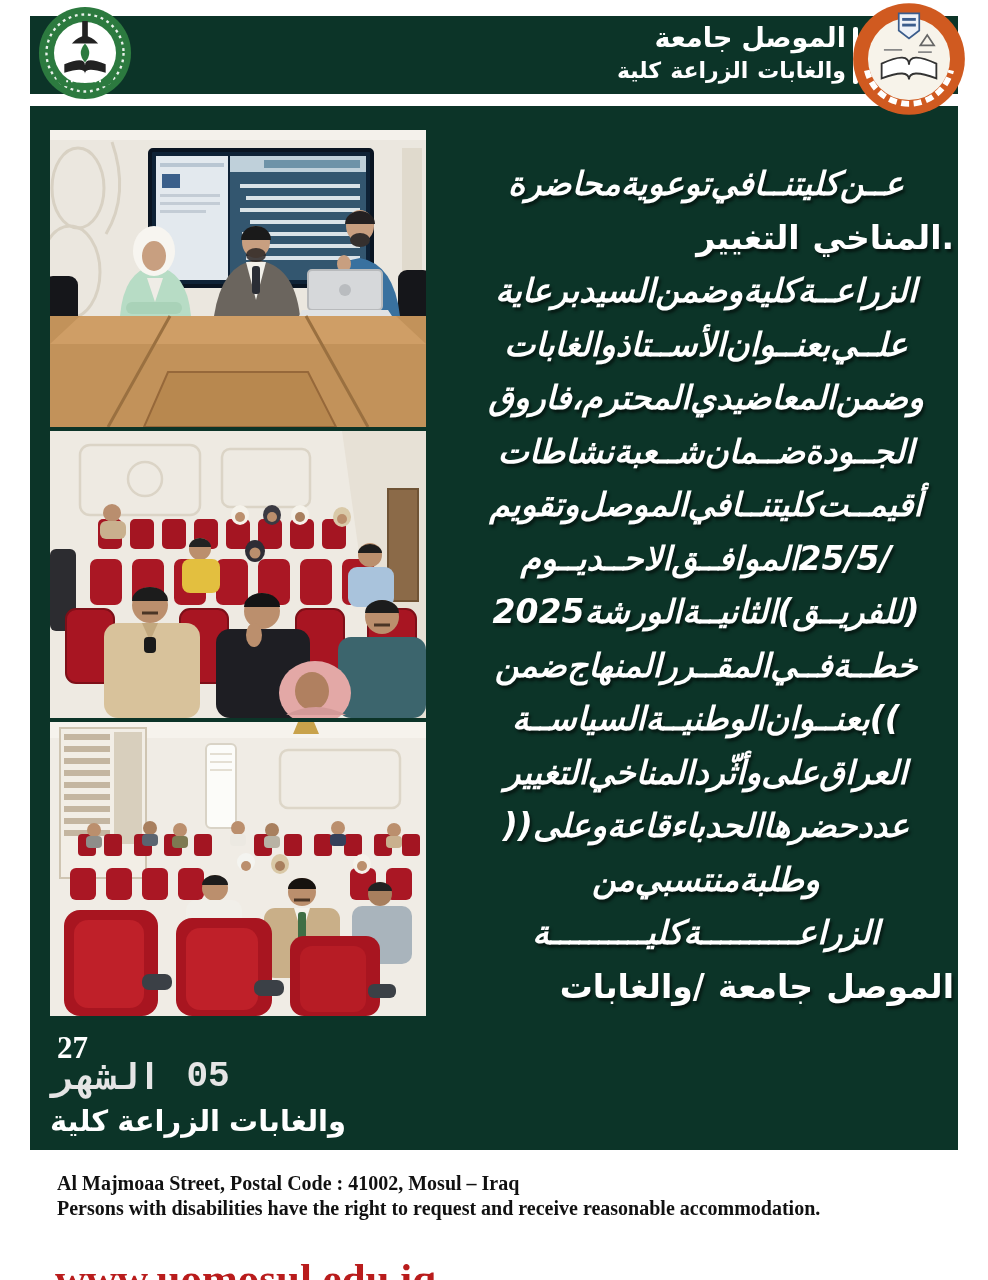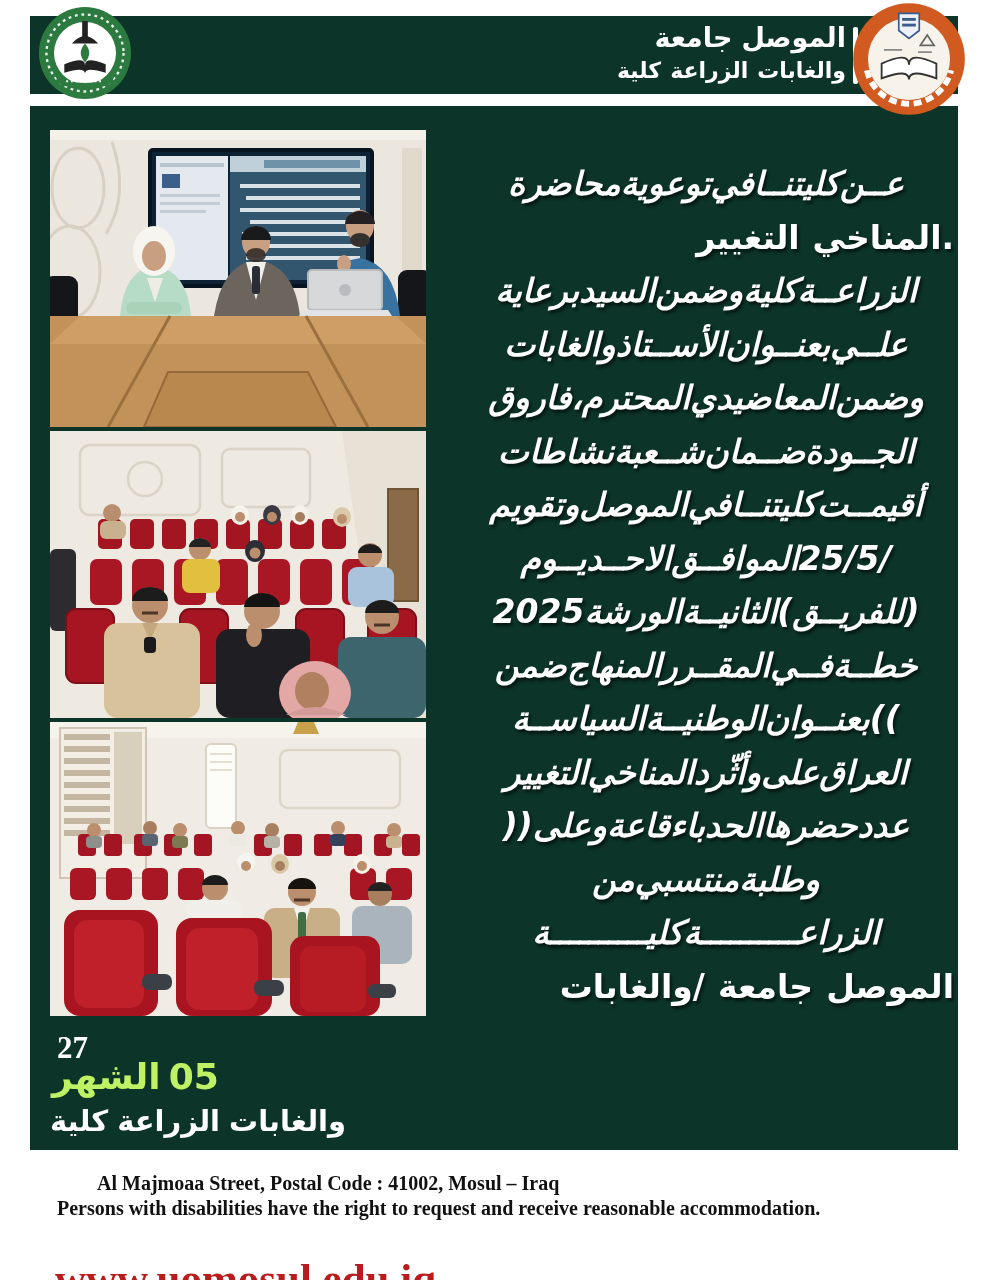--- a/index.html
+++ b/index.html
@@ -29,27 +29,27 @@
          text-shadow:2px 3px 3px rgba(0,0,0,.55);}
   .aline.justify{justify-content:center;font-style:italic;}
   .aline.right{justify-content:flex-end;gap:13px;}
   .aword{unicode-bidi:isolate;direction:ltr;}
   .run-ar{unicode-bidi:isolate;direction:rtl;}
   .run-lt{unicode-bidi:isolate;direction:ltr;}
   
   .stamp-day{position:absolute;left:27px;top:916px;font-family:"Liberation Serif",serif;
              font-size:31px;font-weight:bold;color:#fff;margin-top:8px;}
   .stamp-month{position:absolute;left:22px;top:950px;font-size:36px;font-weight:bold;
-               color:#bef264;display:flex;direction:ltr;gap:8px;}
+               color:#e5e5e5;display:flex;direction:ltr;gap:26px;font-family:Liberation Mono, monospace;}
   .stamp-college{position:absolute;left:20px;top:998px;font-size:29px;font-weight:bold;color:#fff;
                  display:flex;direction:ltr;gap:9px;}
   
   .footer{position:absolute;left:0;top:1150px;width:988px;height:130px;background:#fff;color:#111;}
   .f-addr{position:absolute;left:57px;top:22px;font-family:"Liberation Serif",serif;
-          font-weight:bold;font-size:20px;margin-left:40px;}
+          font-weight:bold;font-size:20px;}
   .f-acc{position:absolute;left:57px;top:47px;font-family:"Liberation Serif",serif;
          font-weight:bold;font-size:20px;}
   .f-web{position:absolute;left:55px;top:84px;font-family:"Liberation Serif",serif;
          font-weight:bold;font-size:43px;color:#b91c1c;margin-top:20px;}
 </style>
 </head>
 <body>
 
 <div class="page">
 

